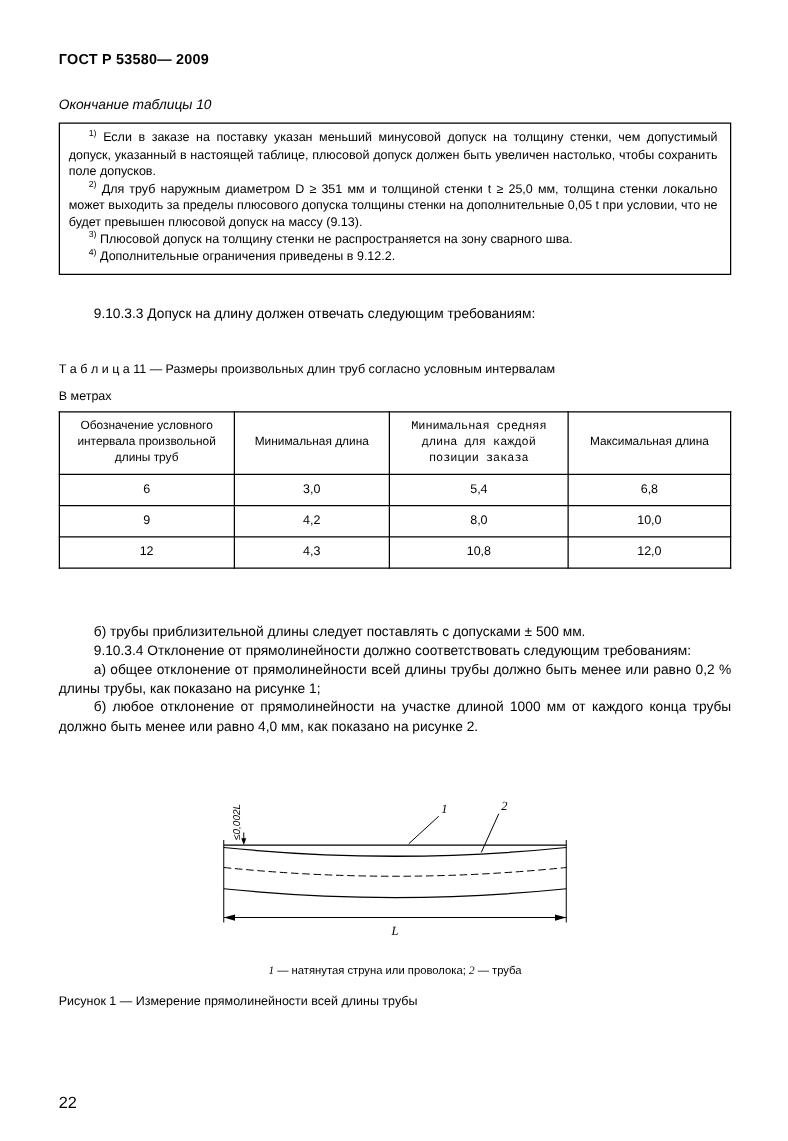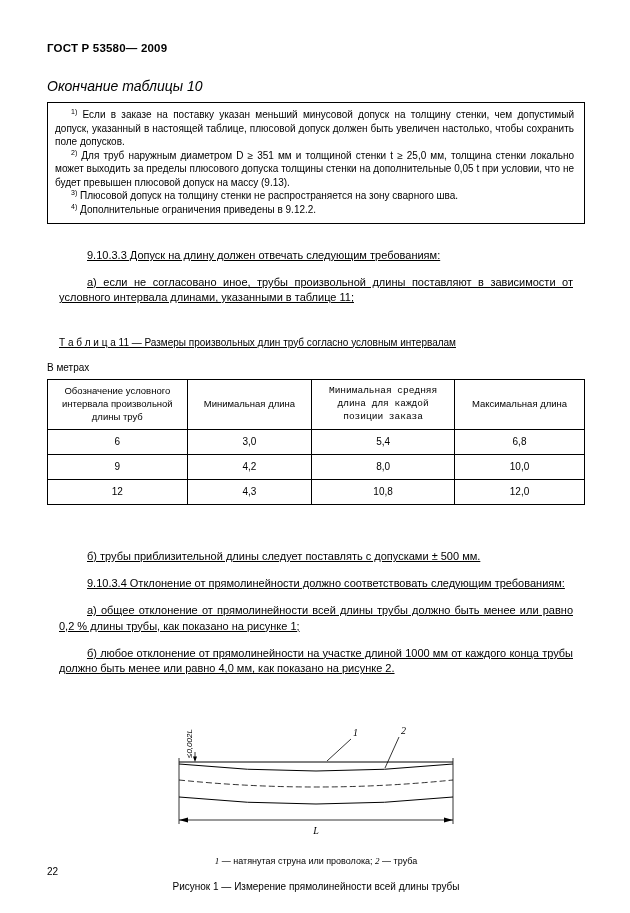--- a/index.html
+++ b/index.html
@@ -10,55 +10,55 @@
     color: #000;
     font-family: "Liberation Sans", sans-serif;
   }
   .page {
     position: relative;
     width: 630px; height: 913px;
     padding: 42px 45px 0 47px;
     overflow: hidden;
   }
   .doc-header { font-size: 11.5px; font-weight: bold; letter-spacing: 0.2px; }
-  .table-cont { margin-top: 24px; font-size: 14px; font-style: italic; }
+  .table-cont { margin-top: 24px; font-size: 11px; font-style: italic; }
 
   .footnote-box {
     border: 1px solid #000;
     margin-top: 8px;
     padding: 5px 10px 7px 7px;
     font-size: 10px;
     line-height: 1.35;
     text-align: justify;
   }
   .fn { margin: 0; text-indent: 16px; }
   .fn sup { font-size: 7px; line-height: 0; }
 
   .body-text { font-size: 11px; line-height: 1.38; text-align: justify; }
-  .para { margin: 12px; text-indent: 28px; text-decoration: underline; }
+  .para { margin: 0; text-indent: 28px; }
   .mt-lg { margin-top: 24px; }
 
   .tbl-caption { margin-top: 30px; font-size: 10px; text-indent: 0; }
   .units { text-align: left; font-size: 10px; margin-top: 8px; }
 
   table.t11 { width: 100%; border-collapse: collapse; margin-top: 4px; font-size: 9.5px; table-layout: fixed; }
   .t11 th, .t11 td { border: 1px solid #000; text-align: center; vertical-align: middle; padding: 3px 8px; font-weight: normal; }
   .t11 th { height: 50px; line-height: 1.35; margin-top: 29px; }
   .t11 td { height: 25px; font-size: 10px; }
   .col1 { width: 26%; } .col2 { width: 23.2%; } .col3 { width: 26.6%; font-family: Liberation Mono, monospace; } .col4 { width: 24.2%; }
 
   .after-table { margin-top: 44px; }
 
   .figure-wrap { margin-top: 36px; text-align: center; }
   .figure-wrap svg { overflow: visible; }
   .legend { font-size: 9px; margin-top: 14px; text-align: center; }
   .legend i { font-family: "Liberation Serif", serif; }
-  .fig-caption { font-size: 10px; margin-top: 15px; text-align: center; }
+  .fig-caption { font-size: 10px; margin-top: 15px; text-align: left; }
 
-  .page-num { position: absolute; left: 47px; bottom: 36px; font-size: 10px; }
+  .page-num { position: absolute; left: 47px; bottom: 24px; font-size: 13px; }
 
   .ln { stroke: #000; stroke-width: 1; fill: none; }
   .ln-thin { stroke: #000; stroke-width: 0.8; fill: none; }
   .dash { stroke-dasharray: 6 3; }
 </style>
 </head>
 <body>
 
 <div class="page">
 
@@ -68,21 +68,20 @@
 
   <div class="footnote-box">
     <p class="fn"><sup>1)</sup> <span>Если в заказе на поставку указан меньший минусовой допуск на толщину стенки, чем допустимый допуск, указанный в настоящей таблице, плюсовой допуск должен быть увеличен настолько, чтобы сохранить поле допусков.</span></p>
     <p class="fn"><sup>2)</sup> <span>Для труб наружным диаметром D ≥ 351 мм и толщиной стенки t ≥ 25,0 мм, толщина стенки локально может выходить за пределы плюсового допуска толщины стенки на дополнительные 0,05 t при условии, что не будет превышен плюсовой допуск на массу (9.13).</span></p>
     <p class="fn"><sup>3)</sup> <span>Плюсовой допуск на толщину стенки не распространяется на зону сварного шва.</span></p>
     <p class="fn"><sup>4)</sup> <span>Дополнительные ограничения приведены в 9.12.2.</span></p>
   </div>
 
   <div class="body-text">
     <p class="para mt-lg">9.10.3.3 Допуск на длину должен отвечать следующим требованиям:</p>
-    <p class="para">а) если не согласовано иное, трубы произвольной длины поставляют в зависимости от условного интервала длинами, указанными в таблице 11;</p>
 
     <p class="para tbl-caption">Т а б л и ц а  11 — Размеры произвольных длин труб согласно условным интервалам</p>
     <div class="units">В метрах</div>
 
     <table class="t11">
       <thead>
         <tr>
           <th class="col1">Обозначение условного интервала произвольной длины труб</th>
           <th class="col2">Минимальная длина</th>
           <th class="col3">Минимальная средняя длина для каждой позиции заказа</th>

